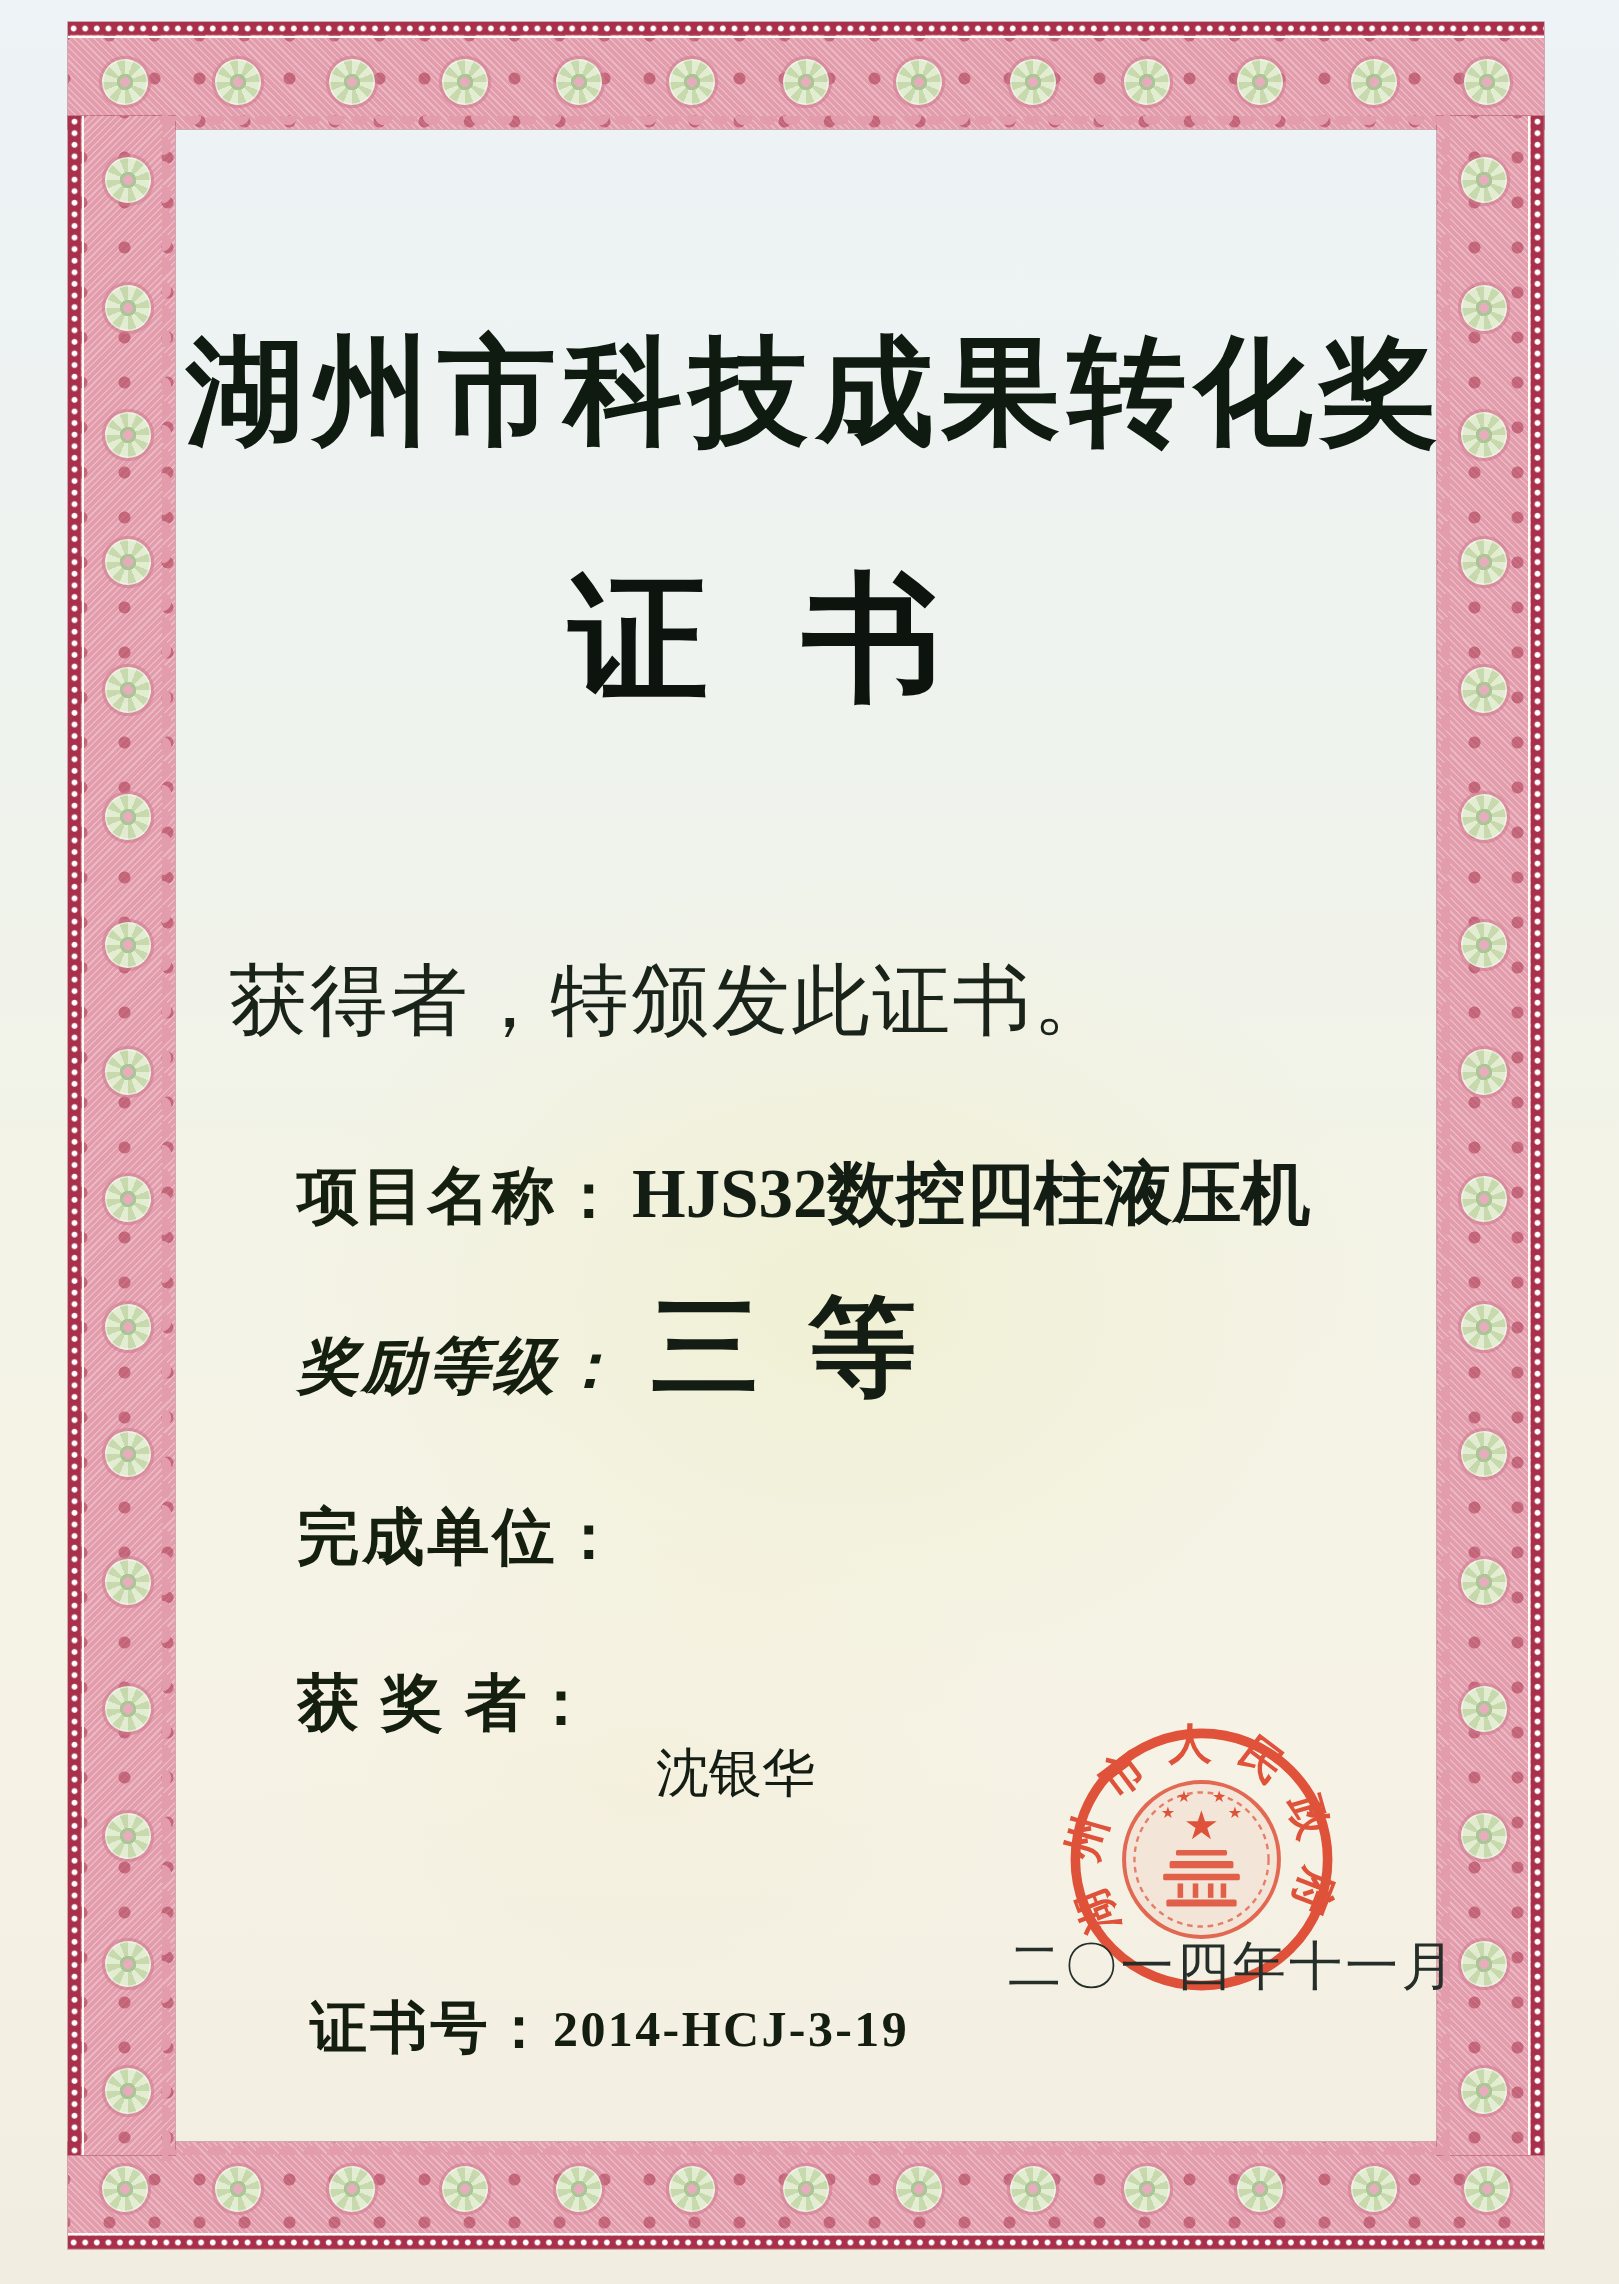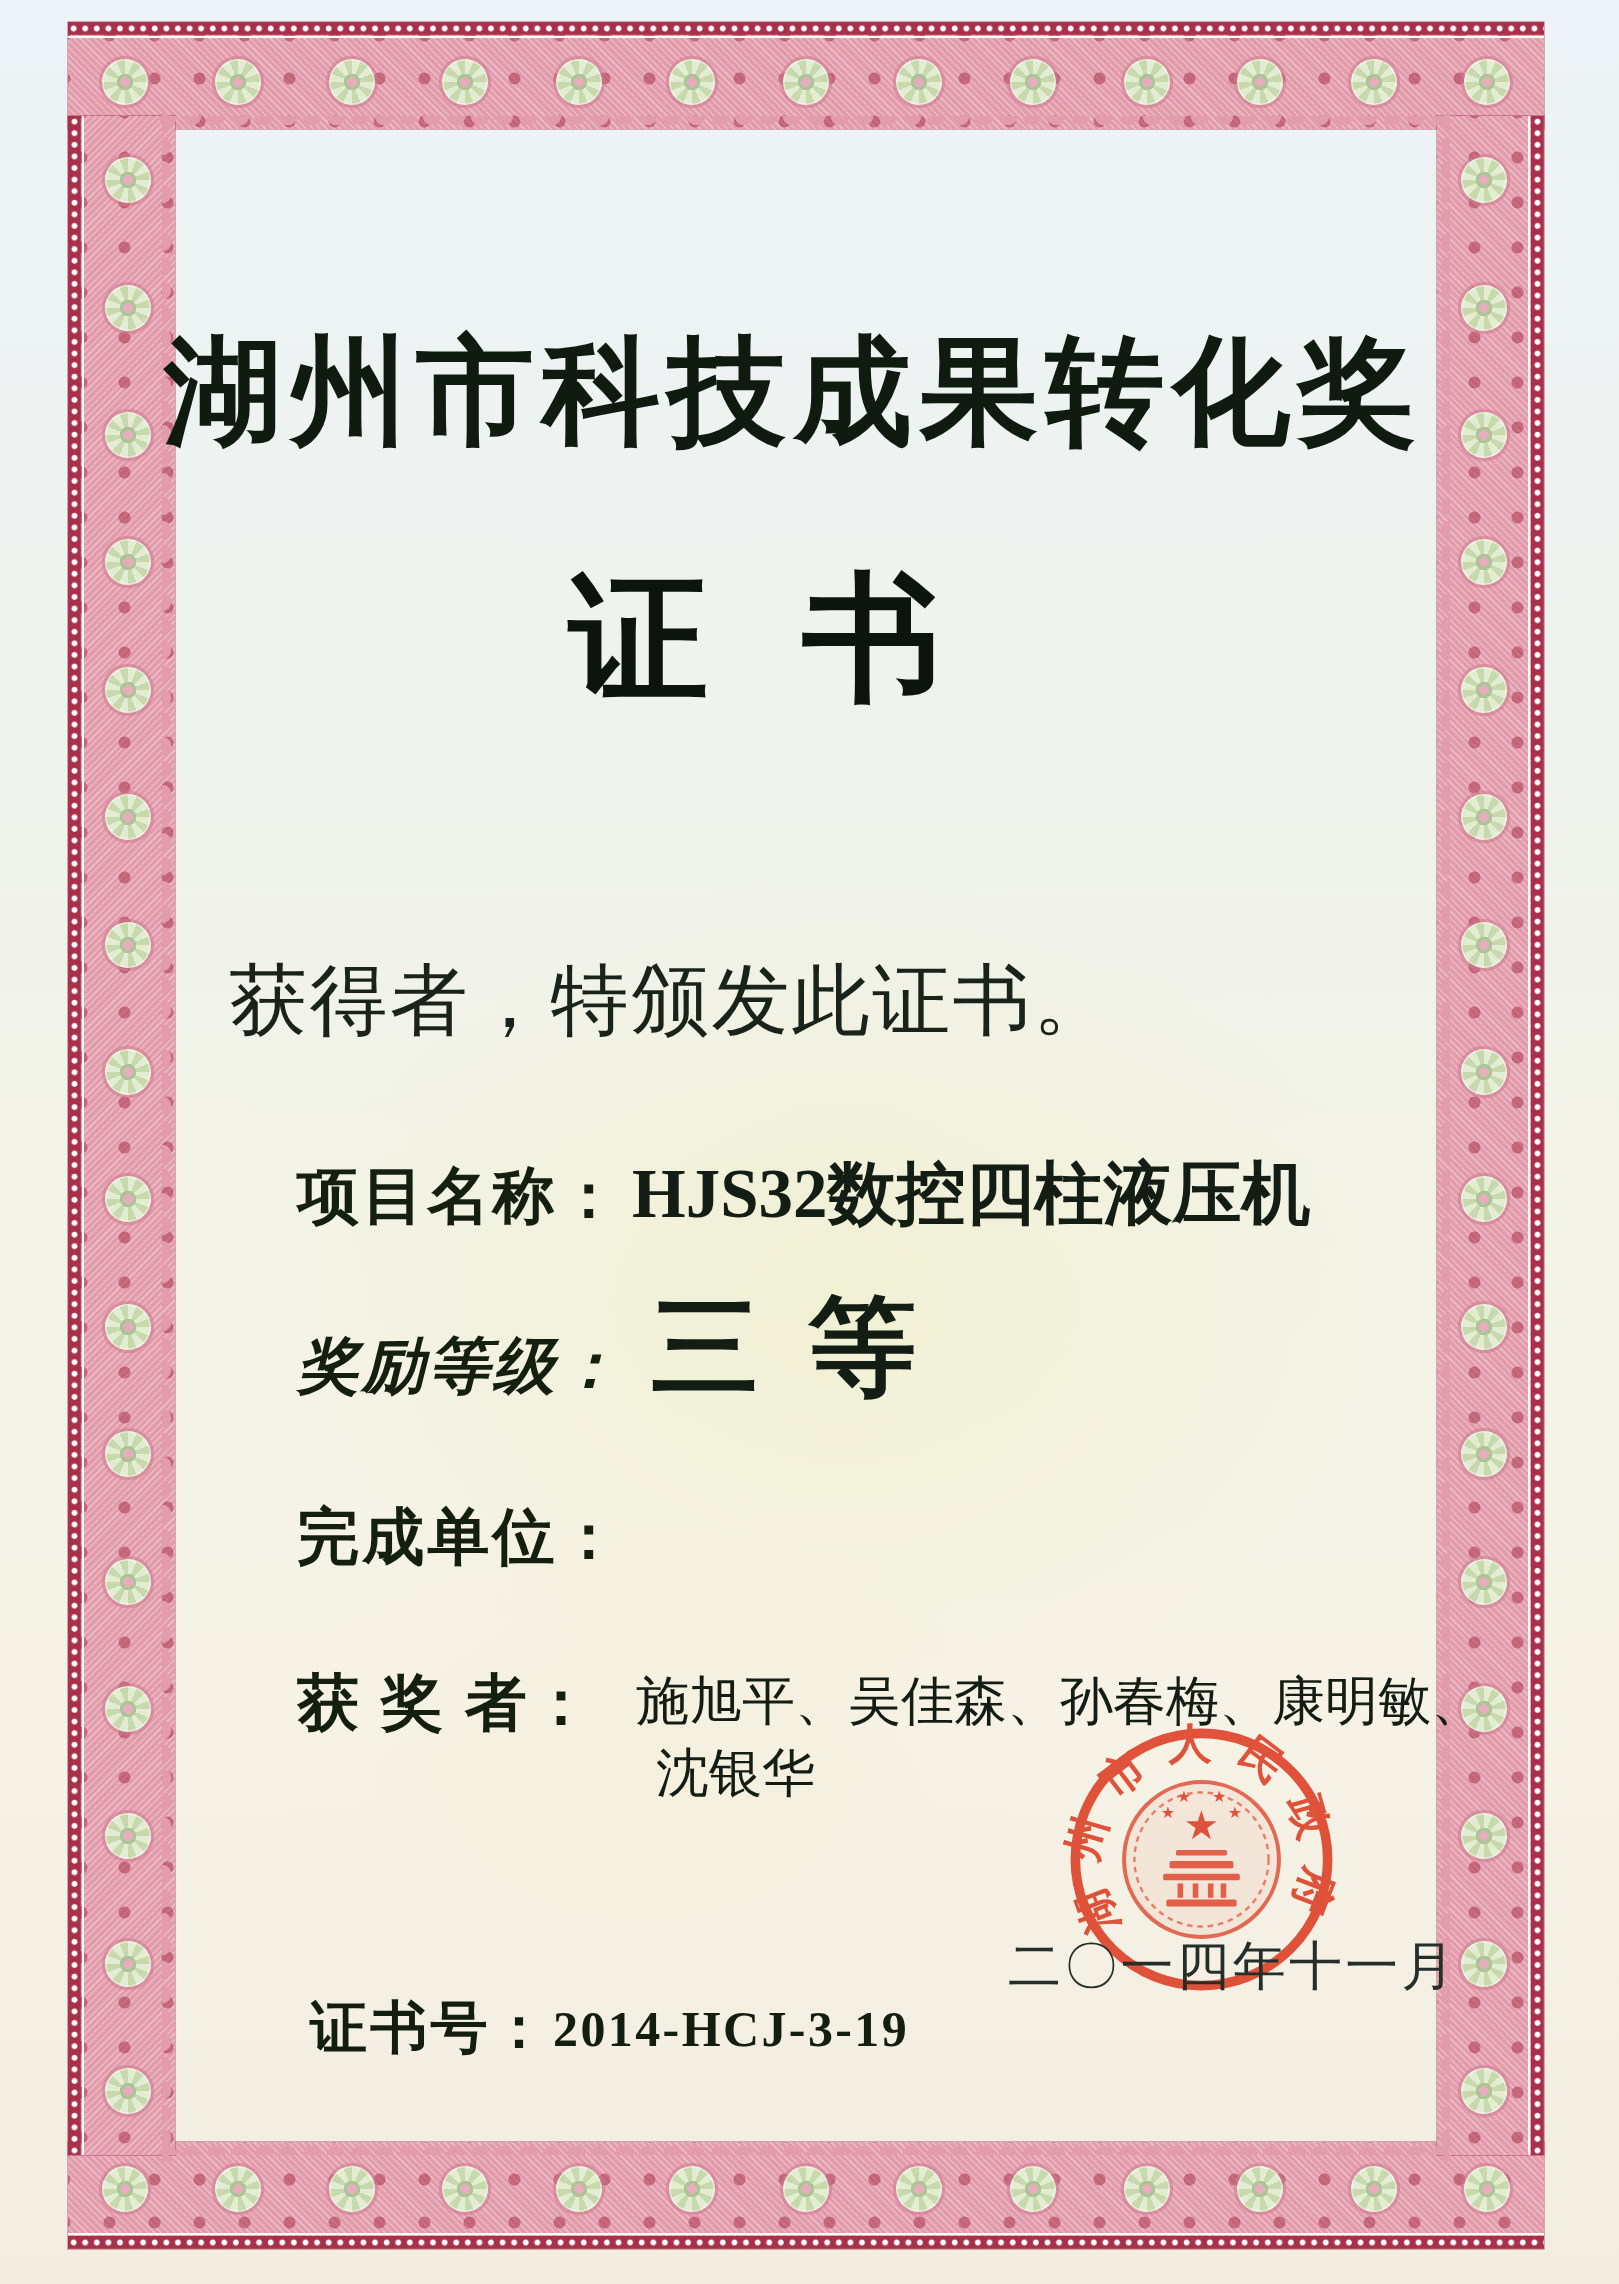--- a/index.html
+++ b/index.html
@@ -58,21 +58,21 @@
   .scallop{position:absolute;}
   .sc-top{left:88px;right:88px;top:94px;height:12px;
     background:radial-gradient(circle at 12px 0,var(--lace-pink,#e29cab) 0 8.8px,rgba(0,0,0,0) 9.6px) 0 0/24px 12px repeat-x;}
   .sc-bottom{left:88px;right:88px;bottom:94px;height:12px;
     background:radial-gradient(circle at 12px 12px,var(--lace-pink,#e29cab) 0 8.8px,rgba(0,0,0,0) 9.6px) 0 0/24px 12px repeat-x;}
   .sc-left{top:88px;bottom:88px;left:94px;width:12px;
     background:radial-gradient(circle at 0 12px,var(--lace-pink,#e29cab) 0 8.8px,rgba(0,0,0,0) 9.6px) 0 0/12px 24px repeat-y;}
   .sc-right{top:88px;bottom:88px;right:94px;width:12px;
     background:radial-gradient(circle at 12px 12px,var(--lace-pink,#e29cab) 0 8.8px,rgba(0,0,0,0) 9.6px) 0 0/12px 24px repeat-y;}
   
-  .award-title{position:absolute;left:164px;right:174px;top:313px;text-align:left;
+  .award-title{position:absolute;left:164px;right:174px;top:313px;text-align:right;
     font-size:118px;font-weight:900;letter-spacing:8px;color:#0f1a10;
     font-family:"DejaVu Sans","Liberation Sans",sans-serif;}
   .doc-title{position:absolute;left:569px;top:546px;display:flex;gap:94px;
     font-size:139px;font-weight:900;color:#0c140d;
     font-family:"DejaVu Sans","Liberation Sans",sans-serif;}
   .body-line{position:absolute;font-family:"Liberation Serif","DejaVu Serif",serif;
     font-size:78px;color:#1a231a;letter-spacing:2.4px;white-space:nowrap;}
   .bl1{left:351px;top:832px;}
   .bl2{left:229px;top:949px;}
   .field-label{position:absolute;left:297px;white-space:nowrap;
@@ -194,21 +194,20 @@
 
   <div class="field-label fl1">项目名称：</div>
   <div class="field-value fv1">HJS32数控四柱液压机</div>
 
   <div class="field-label fl2">奖励等级：</div>
   <div class="field-value fv2">三 等</div>
 
   <div class="field-label fl3">完成单位：</div>
 
   <div class="field-label fl4">获 奖 者：</div>
-  <div class="field-value fv4a">施旭平、吴佳森、孙春梅、康明敏、</div>
   <div class="field-value fv4b">沈银华</div>
 
   <svg class="seal" viewBox="0 0 352 352" aria-hidden="true">
     <defs>
       <path id="sealArc" d="M 79 258 A 127 127 0 1 1 273 258" fill="none"></path>
     </defs>
     <circle cx="176" cy="176" r="158" fill="none" stroke="#e8472f" stroke-width="12"></circle>
     <text class="seal-arc-text" text-anchor="middle">
       <textPath href="#sealArc" startOffset="50%">湖州市人民政府</textPath>
     </text>

